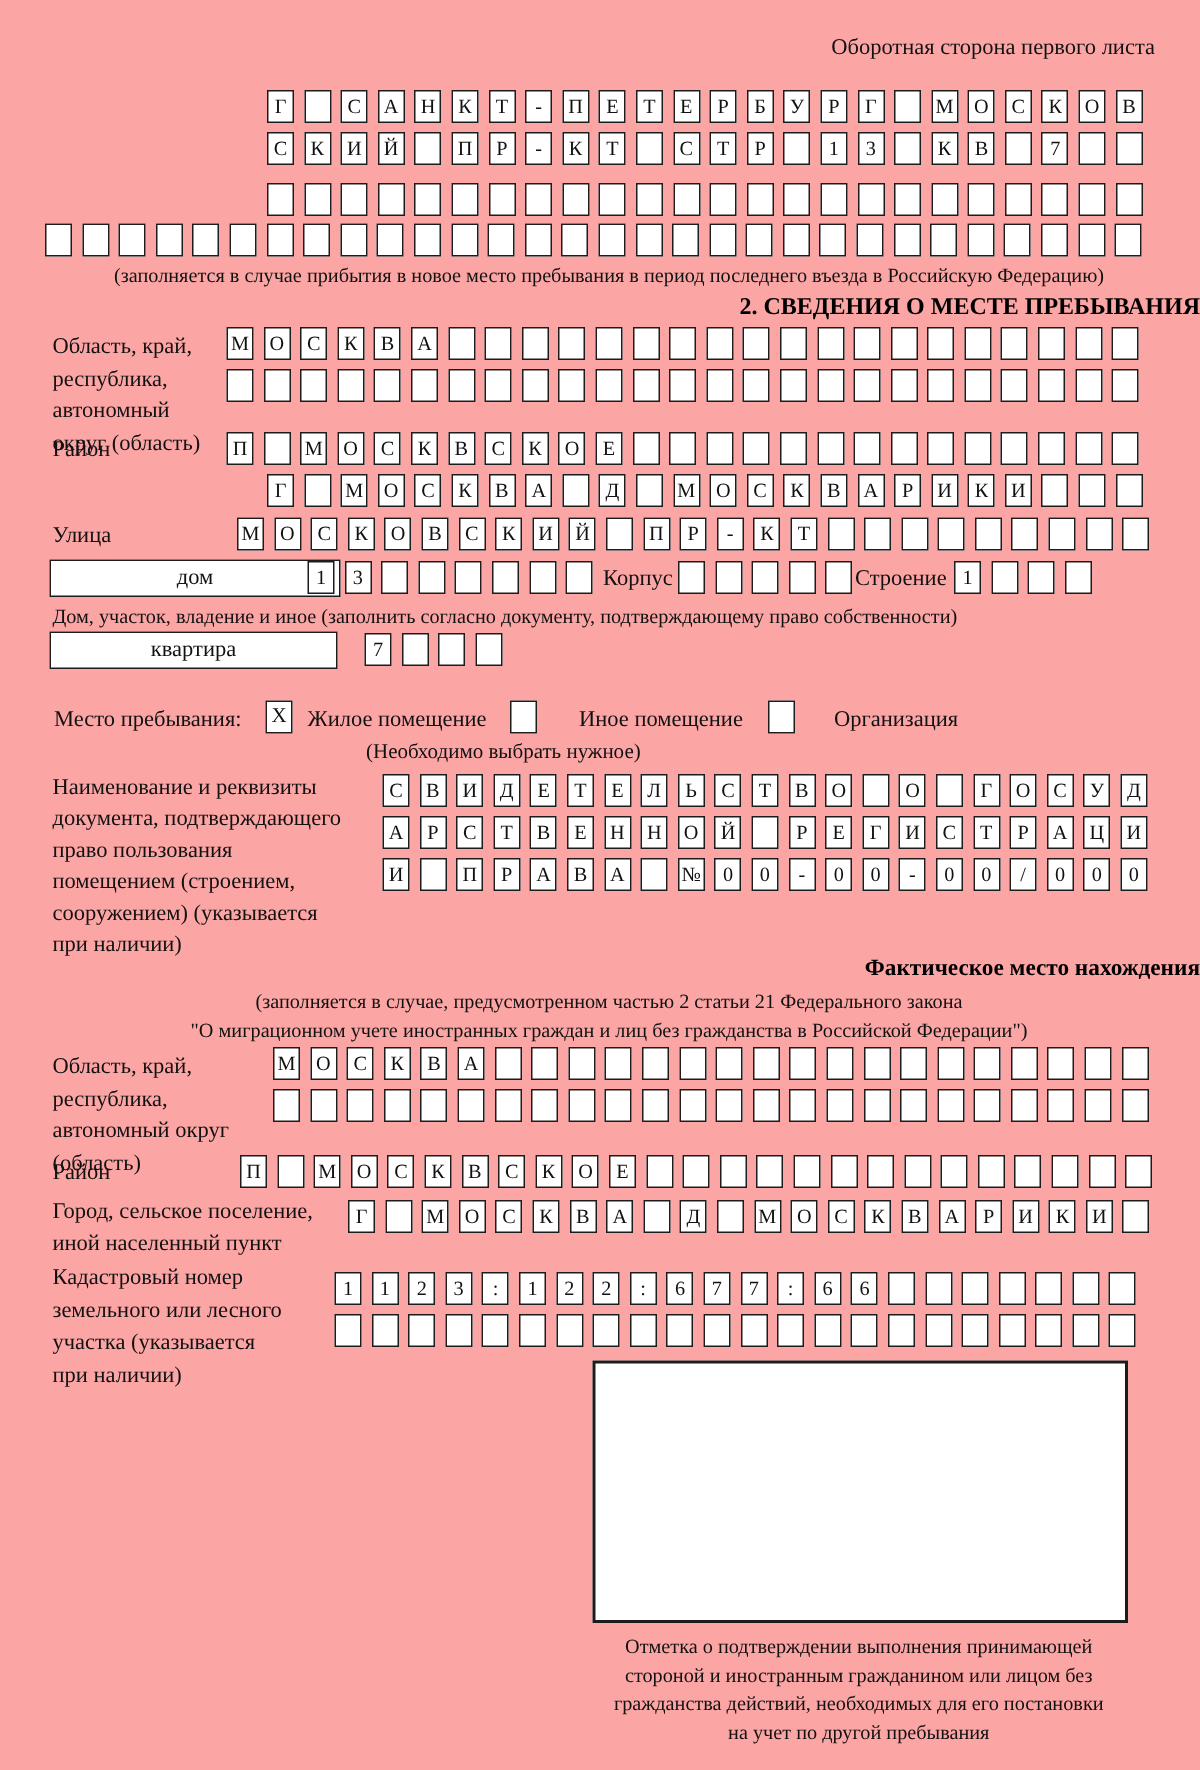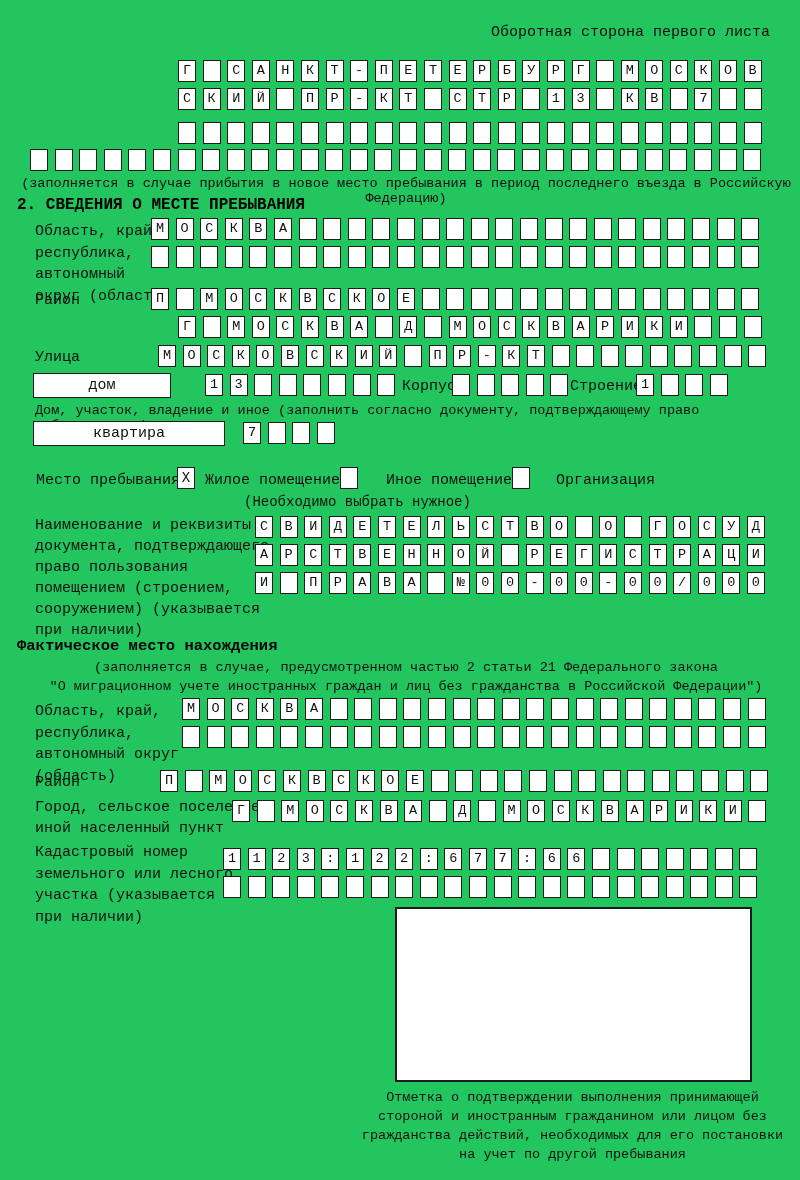--- a/index.html
+++ b/index.html
@@ -1,24 +1,24 @@
 <!DOCTYPE html>
 <html><head>
 <meta charset="utf-8">
 <style>
   html,body { margin:0; padding:0; background:#ffffff; }
   .page {
-    position:relative; width:800px; height:1180px; background:#22c55e;
-    color:#111; font-family:Liberation Mono, monospace;
+    position:relative; width:800px; height:1180px; background:#fca5a5;
+    color:#111; font-family:Liberation Serif, serif;
     overflow:hidden;
   }
   .lbl { position:absolute; font-size:15px; line-height:21.5px; white-space:pre-line; color:#111; }
   .note { position:absolute; font-size:13.5px; color:#111; white-space:pre-line; }
   .center { left:0; right:0; text-align:center;padding-left:12px; }
-  .title { position:absolute; left:0; right:0; text-align:left; font-weight:bold; color:#000;margin-left:17px; }
+  .title { position:absolute; left:0; right:0; text-align:right; font-weight:bold; color:#000;margin-left:17px; }
   .grid { position:absolute; display:flex; gap:6.6px; }
   .cell {
     width:18px; height:22px; box-sizing:border-box; border:1.6px solid #1c1c1c;
     display:flex; align-items:center; justify-content:center;
     font-size:13.5px; line-height:1; color:#111; background:#fff; flex:0 0 auto;
   }
   .widebox {
     position:absolute; box-sizing:border-box; border:1.8px solid #1c1c1c;
     display:flex; align-items:center; justify-content:center; font-size:15px; background:#fff;
   }
@@ -286,21 +286,21 @@
       <div class="cell"></div>
       <div class="cell"></div>
       <div class="cell"></div>
       <div class="cell"></div>
       <div class="cell"></div>
       <div class="cell"></div>
       <div class="cell"></div>
       <div class="cell"></div>
     </div>
 
-  <div class="widebox" style="left:33px; top:373px; width:138px; height:25px;text-align:center;">дом</div>
+  <div class="widebox" style="left:33px; top:373px; width:194px; height:25px;text-align:center;">дом</div>
   <div class="grid" style="left:205px; top:374px;">
       <div class="cell">1</div>
       <div class="cell">3</div>
       <div class="cell"></div>
       <div class="cell"></div>
       <div class="cell"></div>
       <div class="cell"></div>
       <div class="cell"></div>
       <div class="cell"></div>
     </div>

